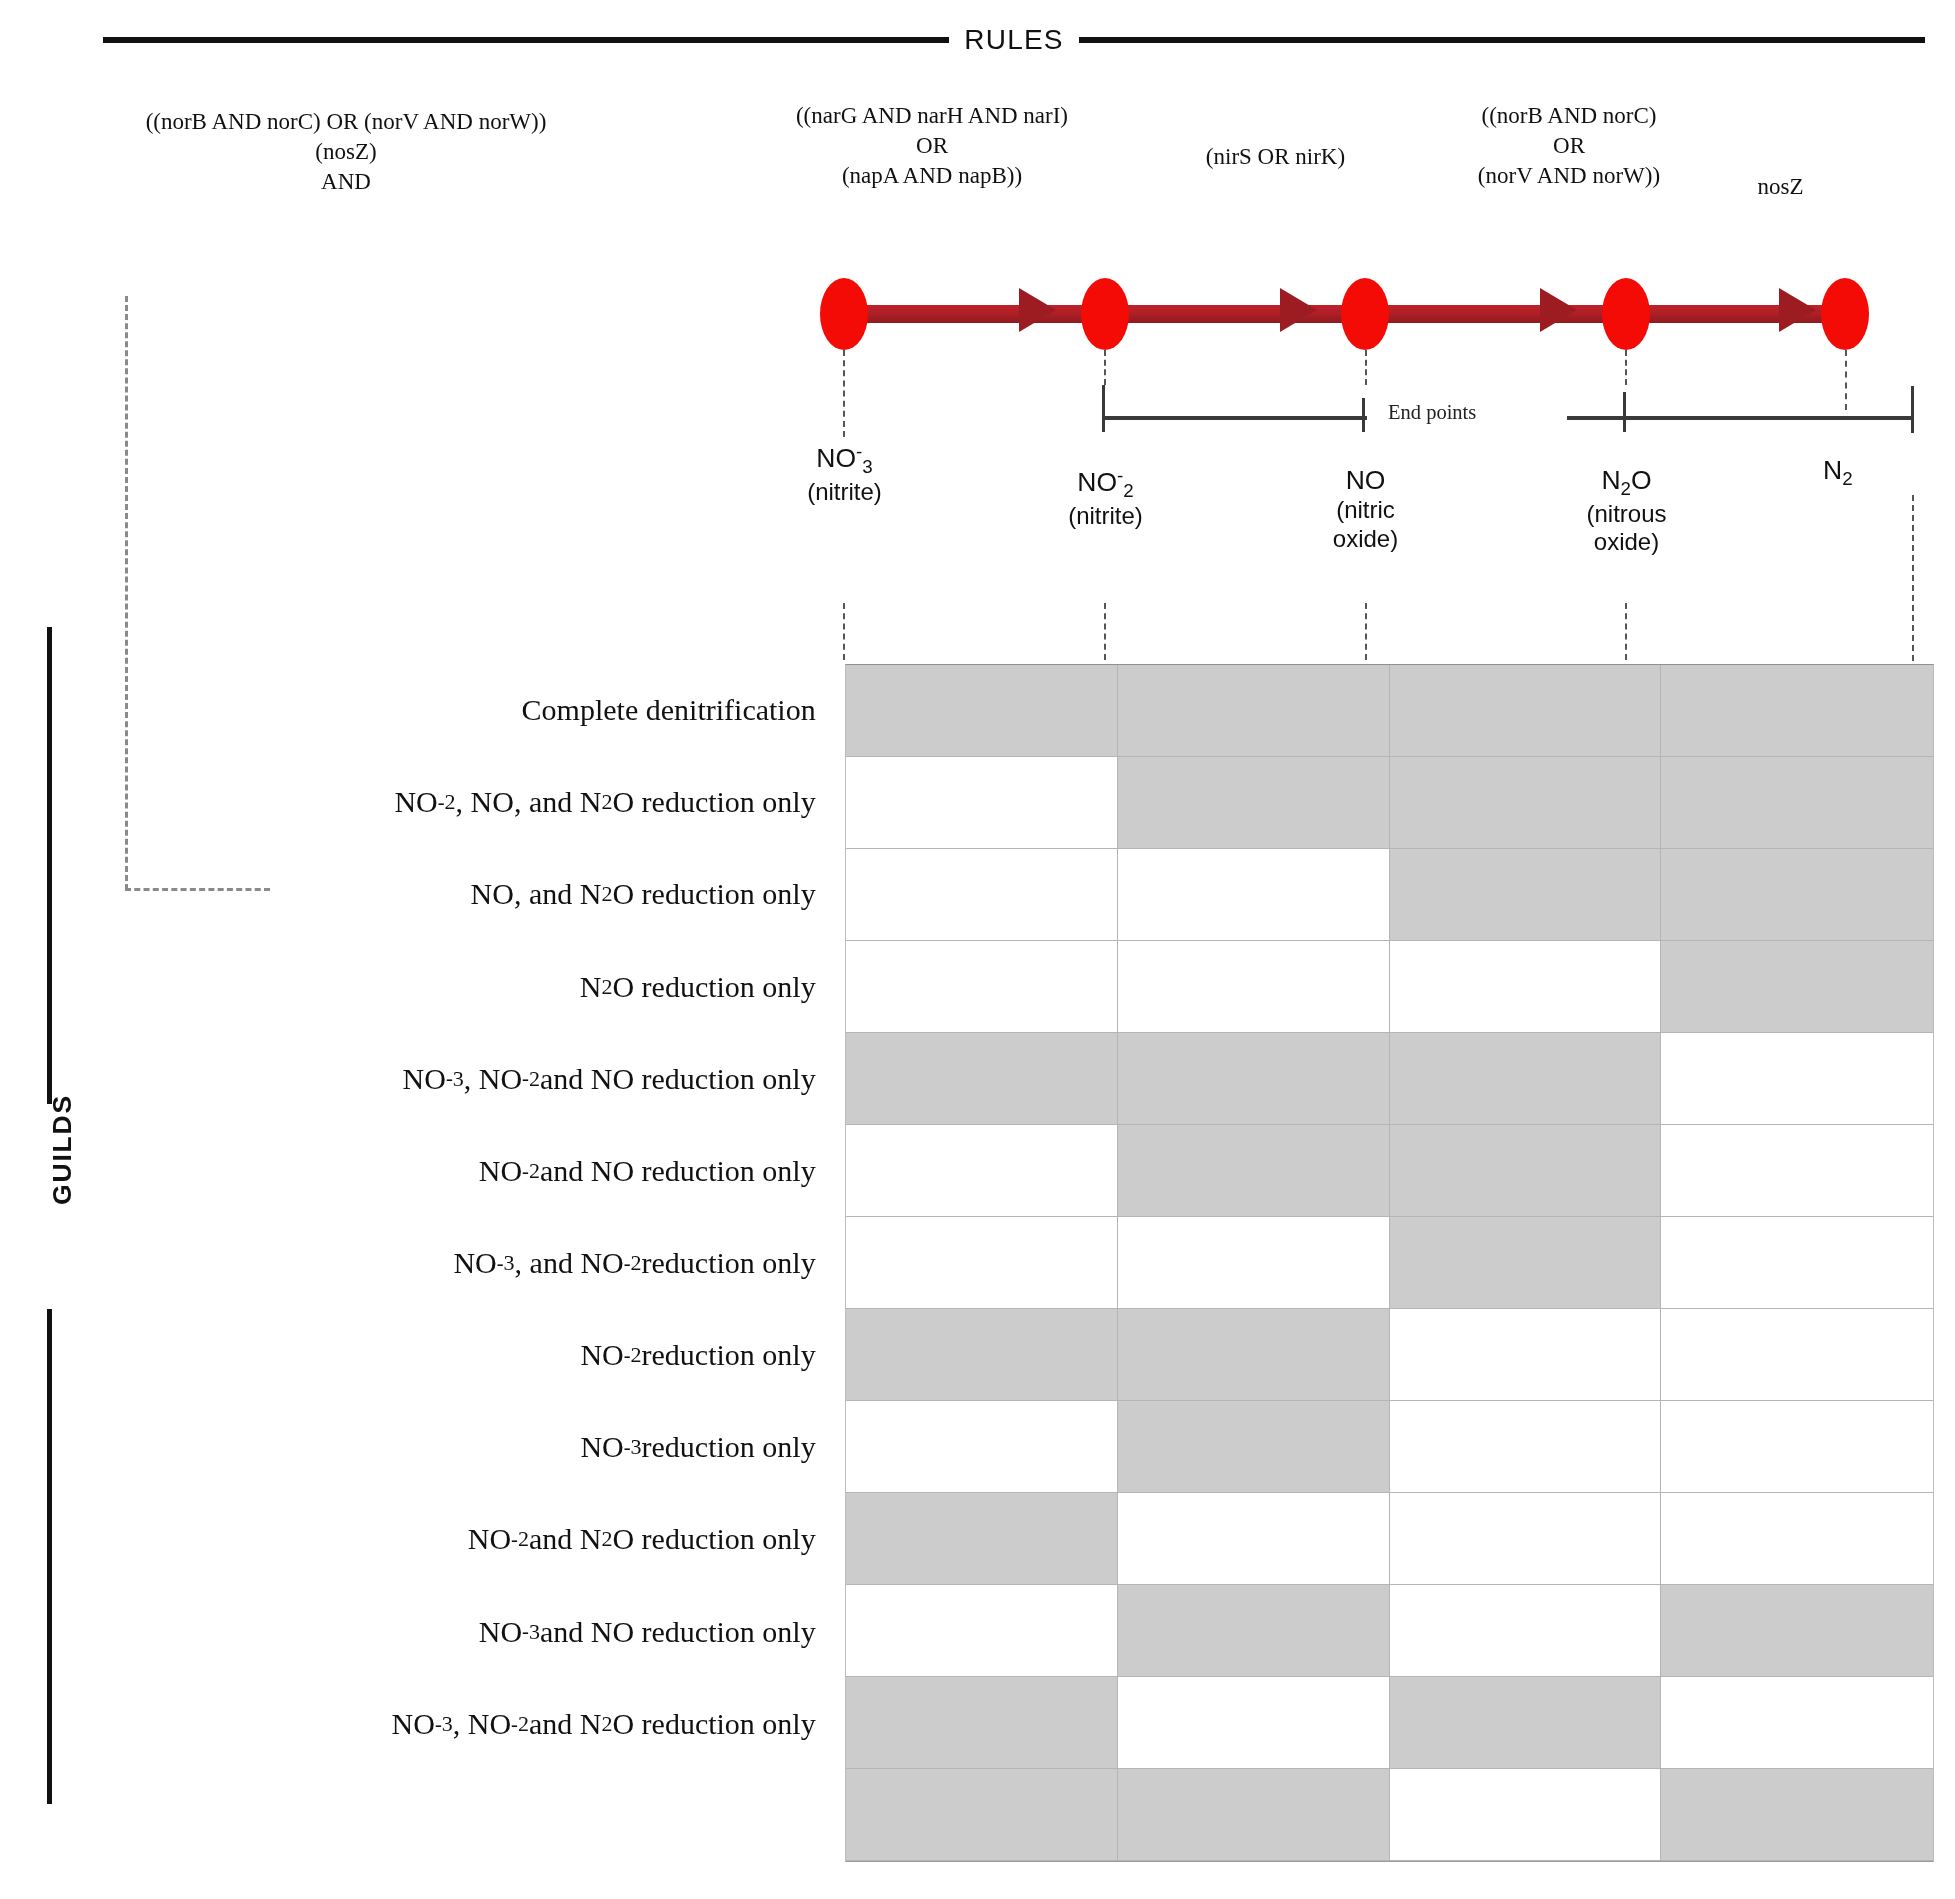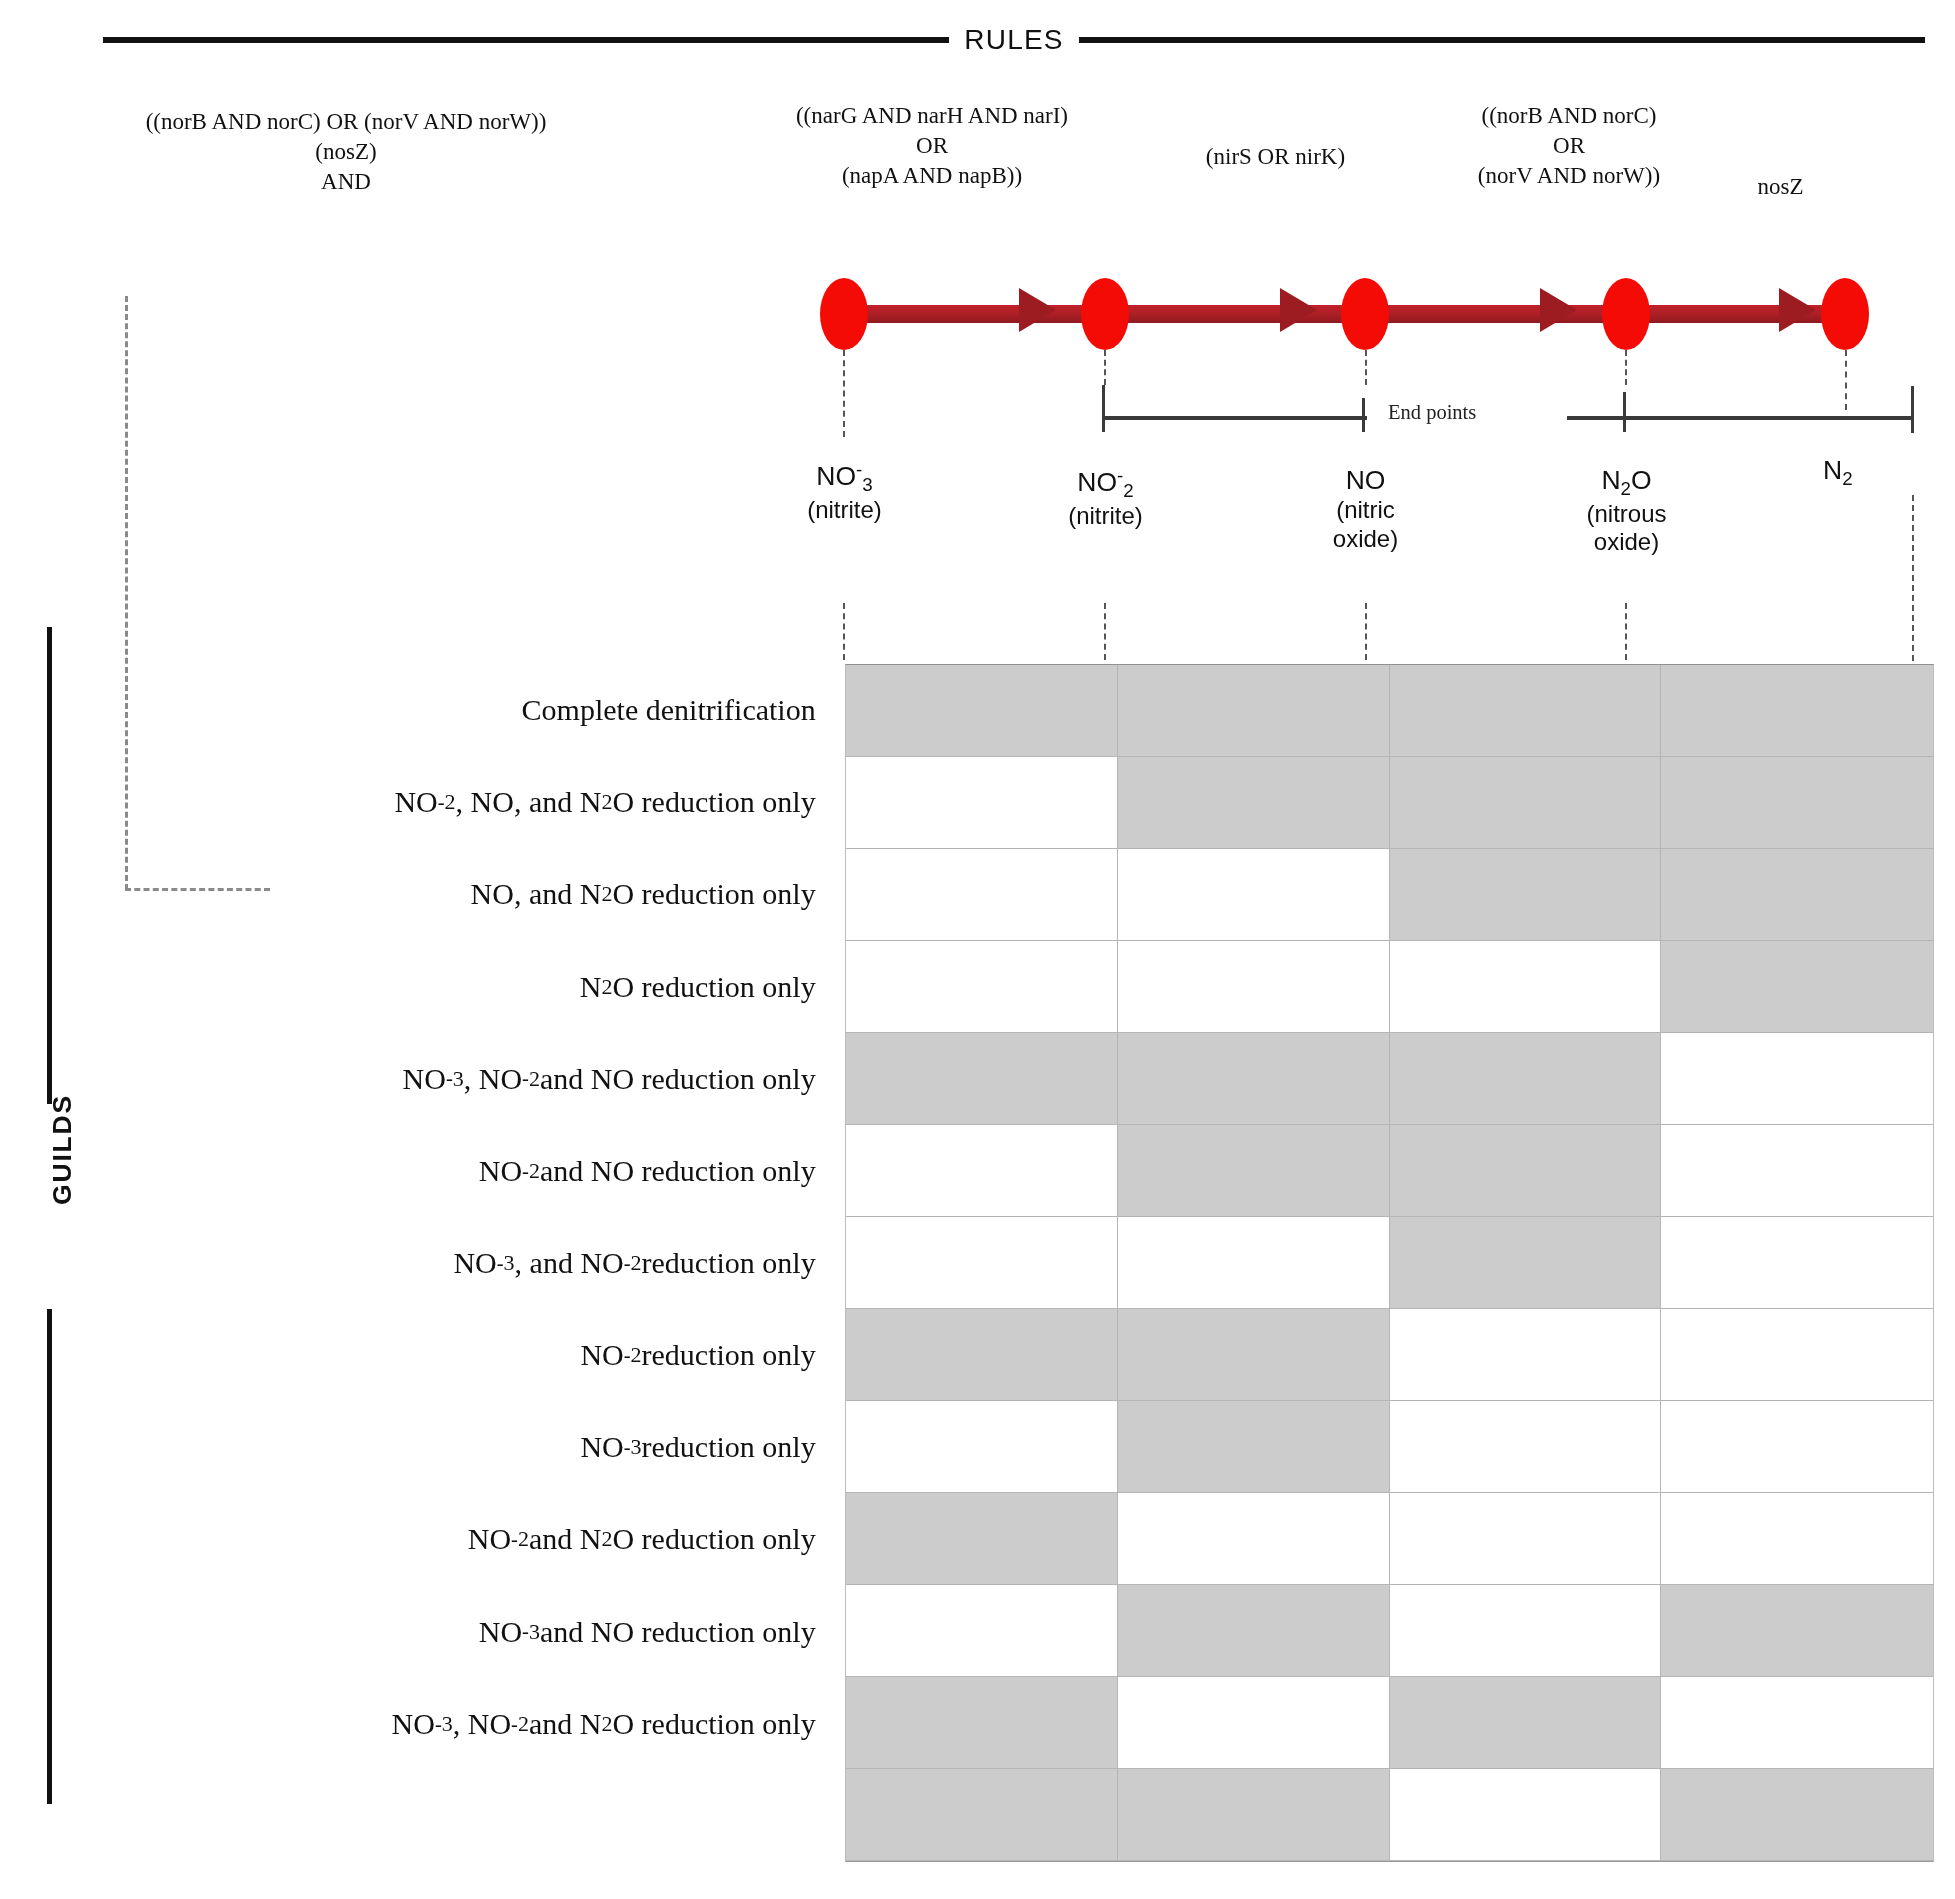--- a/index.html
+++ b/index.html
@@ -177,21 +177,21 @@
   <div class="ep">
     <div class="ep-tick" style="left:1102px;top:385px;height:47px;"></div>
     <div class="ep-line" style="left:1102px;top:416px;width:265px;"></div>
     <div class="ep-tick" style="left:1362px;top:398px;height:34px;"></div>
     <div class="ep-label" style="left:1388px;top:401px;">End points</div>
     <div class="ep-line" style="left:1567px;top:416px;width:346px;"></div>
     <div class="ep-tick" style="left:1623px;top:392px;height:40px;"></div>
     <div class="ep-tick" style="left:1911px;top:386px;height:47px;"></div>
   </div>
 
-  <div class="species" style="left:754px;top:459px;">
+  <div class="species" style="left:754px;top:441px;">
     <span>NO<span class="sup">-</span><span class="sub">3</span></span>
     <span class="name">(nitrite)</span>
   </div>
   <div class="species" style="left:1015px;top:465px;">
     <span>NO<span class="sup">-</span><span class="sub">2</span></span>
     <span class="name">(nitrite)</span>
   </div>
   <div class="species" style="left:1275px;top:465px;">
     <span>NO</span>
     <span class="name">(nitric<br>oxide)</span>

